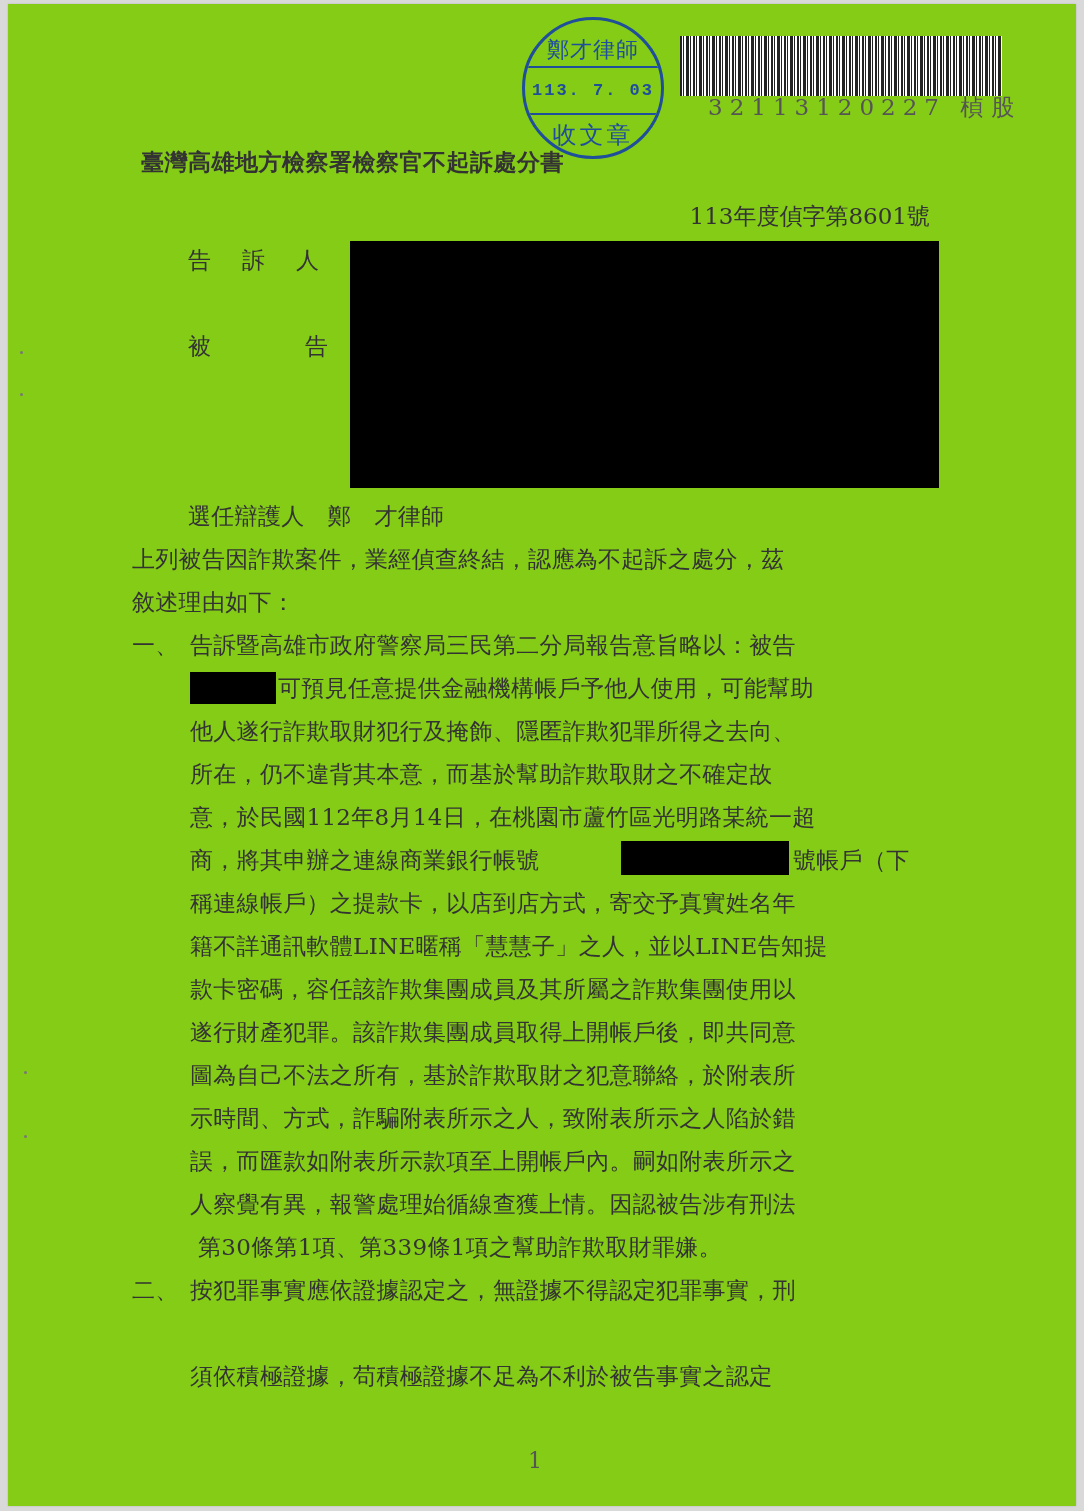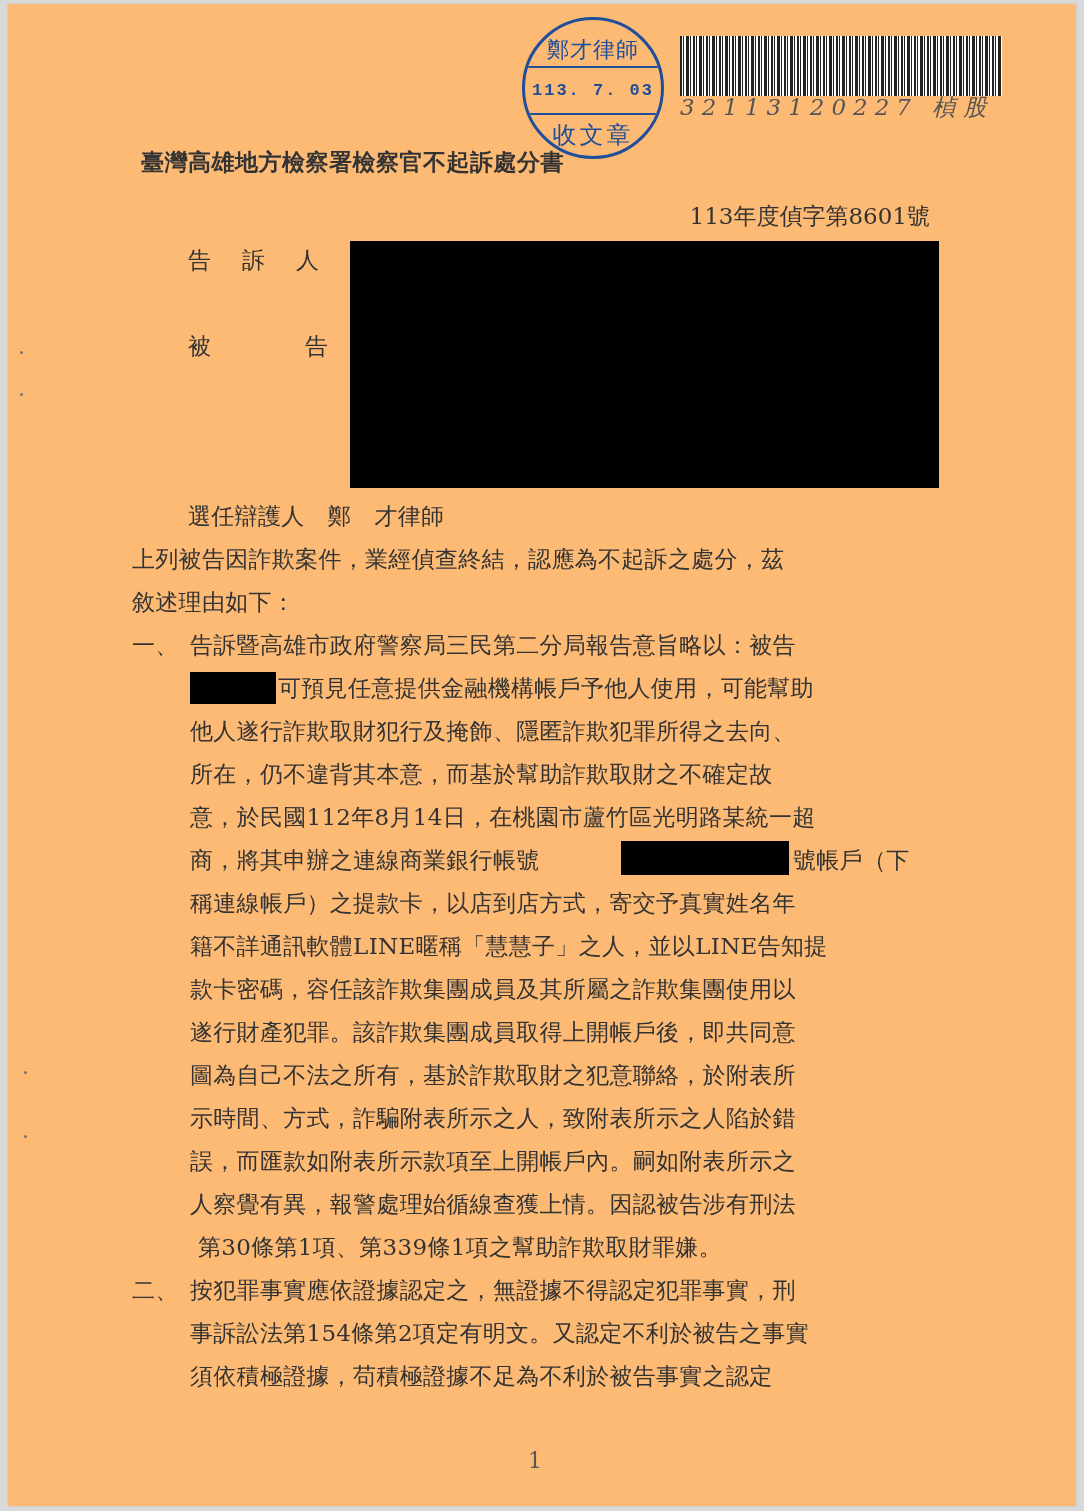--- a/index.html
+++ b/index.html
@@ -4,21 +4,21 @@
 <style>
   html, body { margin:0; padding:0; }
   body {
     width:1084px; height:1511px; position:relative; overflow:hidden;
     background:#d9d9d9;
     font-family: "DejaVu Serif", "Liberation Serif", serif;
     color:#3a3a3a;
   }
   .page {
     position:absolute; left:8px; top:4px; width:1068px; height:1502px;
-    background:#fdba74;
+    background:#84cc16;
     box-shadow: 0 0 2px rgba(0,0,0,0.15);
   }
   
   .stamp {
     position:absolute; left:514px; top:13px; width:142px; height:142px;
     border:3px solid #1f4e9a; border-radius:50%; box-sizing:border-box;
     overflow:hidden; color:#1f4e9a;
   }
   .stamp .band1 { position:absolute; left:0; right:0; top:46px; border-top:2.5px solid #1f4e9a; }
   .stamp .band2 { position:absolute; left:0; right:0; top:93px; border-top:2.5px solid #1f4e9a; }
@@ -26,22 +26,22 @@
   .stamp .s-mid { position:absolute; left:0; right:0; top:61px; text-align:center; font-family:Liberation Mono, monospace; font-size:17px; font-weight:bold; letter-spacing:2px; }
   .stamp .s-bot { position:absolute; left:0; right:0; top:99px; text-align:center; font-size:24px; letter-spacing:3px; }
   
   .barcode {
     position:absolute; left:672px; top:32px; width:322px; height:60px;
     background: repeating-linear-gradient(90deg,
       #222 0px, #222 2px, #fff 2px, #fff 3px, #222 3px, #222 4px, #fff 4px, #fff 6px,
       #222 6px, #222 9px, #fff 9px, #fff 10px, #222 10px, #222 11px, #fff 11px, #fff 13px);
   }
   .barcode-text {
-    position:absolute; left:672px; top:88px; width:330px; font-size:23px;
-    letter-spacing:7px; color:#555; white-space:nowrap;font-style:italic;
+    position:absolute; left:700px; top:88px; width:330px; font-size:23px;
+    letter-spacing:7px; color:#555; white-space:nowrap;
   }
   .doc-title { position:absolute; left:133px; top:143px; font-size:23px; font-weight:bold; color:#333; letter-spacing:0.5px; white-space:nowrap; }
   .case-no { position:absolute; right:146px; top:197px; font-size:23px; color:#333; white-space:nowrap; }
   .party-label { position:absolute; font-size:23px; color:#333; }
   .redact { position:absolute; background:#000; }
   .line {
     position:absolute; font-size:23px; color:#333; white-space:nowrap; letter-spacing:0.3px;
   }
   .page-num { position:absolute; left:520px; top:1444px; font-size:22px; color:#555; }
   .speck { position:absolute; width:3px; height:3px; background:#777; border-radius:50%; }
@@ -93,21 +93,20 @@
   <div class="line" style="left:182px; top:970px;">款卡密碼，容任該詐欺集團成員及其所屬之詐欺集團使用以</div>
   <div class="line" style="left:182px; top:1013px;">遂行財產犯罪。該詐欺集團成員取得上開帳戶後，即共同意</div>
   <div class="line" style="left:182px; top:1056px;">圖為自己不法之所有，基於詐欺取財之犯意聯絡，於附表所</div>
   <div class="line" style="left:182px; top:1099px;">示時間、方式，詐騙附表所示之人，致附表所示之人陷於錯</div>
   <div class="line" style="left:182px; top:1142px;">誤，而匯款如附表所示款項至上開帳戶內。嗣如附表所示之</div>
   <div class="line" style="left:182px; top:1185px;">人察覺有異，報警處理始循線查獲上情。因認被告涉有刑法</div>
   <div class="line" style="left:182px; top:1228px;margin-left:8px;">第30條第1項、第339條1項之幫助詐欺取財罪嫌。</div>
 
   <div class="line" style="left:124px; top:1271px;">二、</div>
   <div class="line" style="left:182px; top:1271px;">按犯罪事實應依證據認定之，無證據不得認定犯罪事實，刑</div>
-  <div class="line" style="left:182px; top:1314px;">事訴訟法第154條第2項定有明文。又認定不利於被告之事實</div>
   <div class="line" style="left:182px; top:1357px;">須依積極證據，苟積極證據不足為不利於被告事實之認定</div>
 
   <div class="page-num">1</div>
 
   <div class="speck" style="left:12px; top:347px;"></div>
   <div class="speck" style="left:12px; top:389px;"></div>
   <div class="speck" style="left:16px; top:1067px;"></div>
   <div class="speck" style="left:16px; top:1131px;"></div>
 </div>
 

